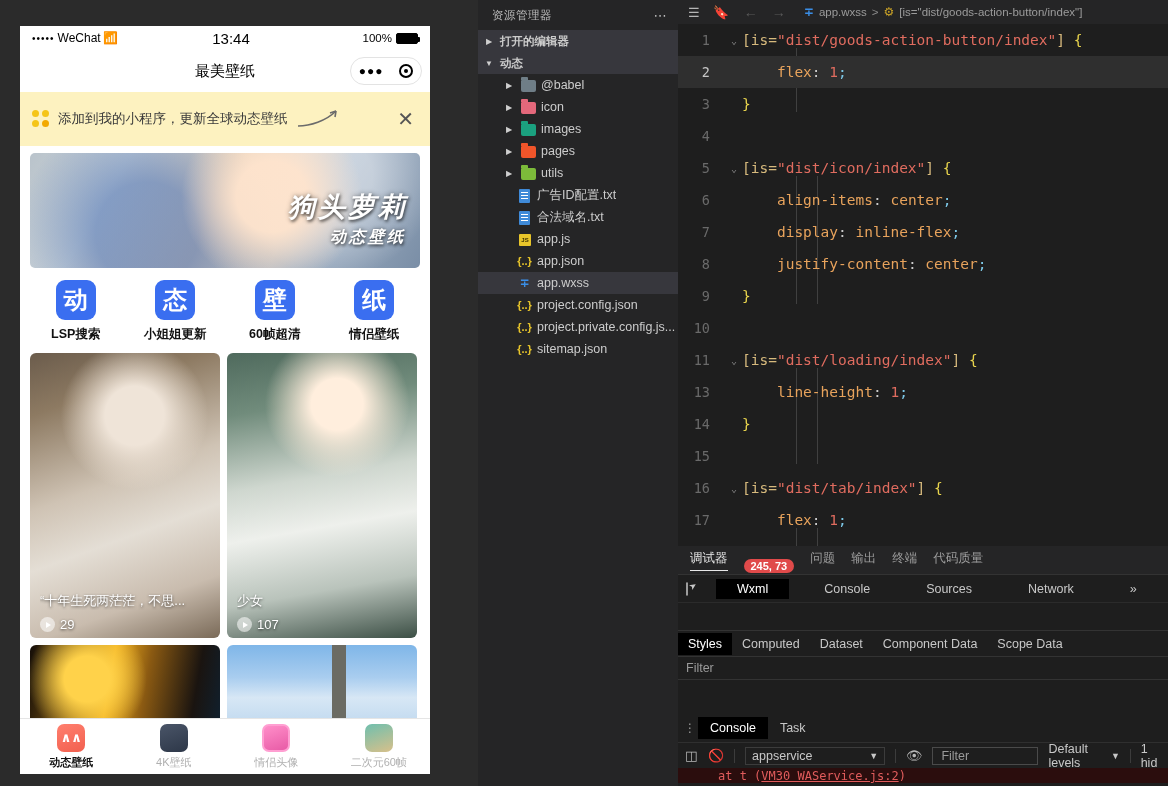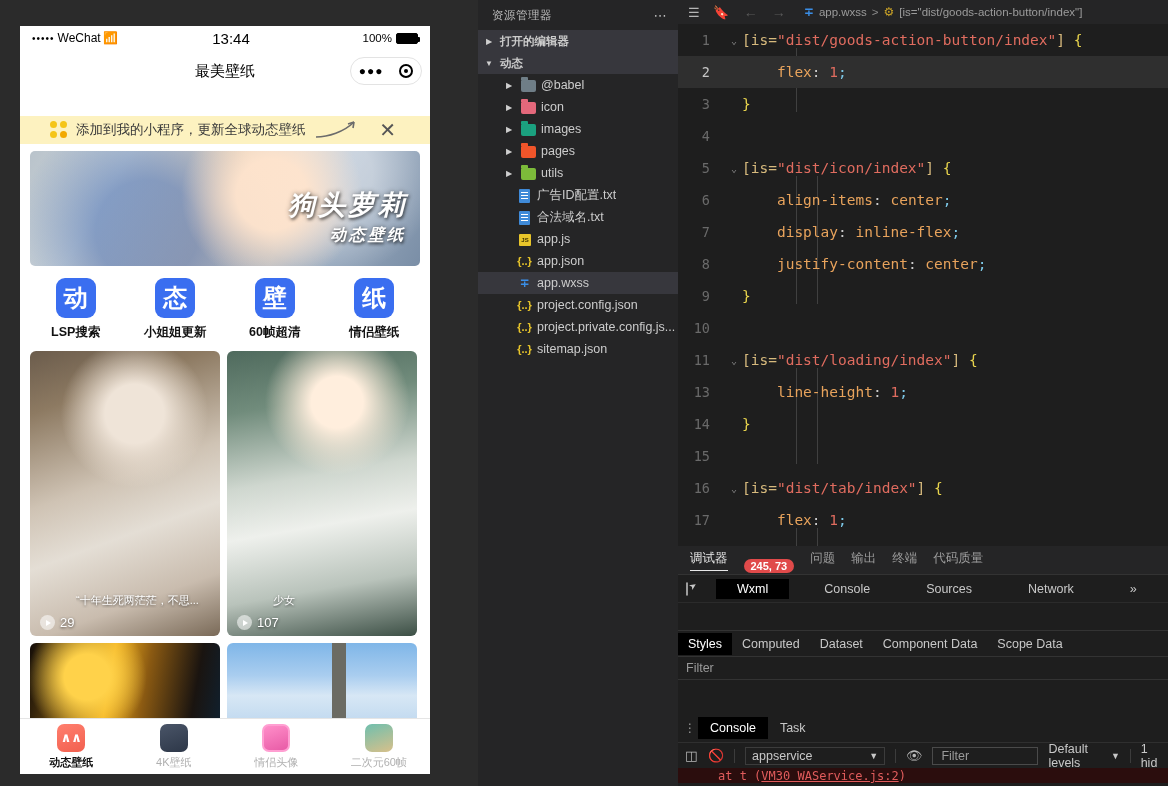--- a/index.html
+++ b/index.html
@@ -38,22 +38,22 @@
   .capsule {
     position: absolute; right: 8px; top: 50%; transform: translateY(-50%);
     width: 72px; height: 28px; border: 1px solid #e3e3e3; border-radius: 14px;
     display: flex; align-items: center; justify-content: space-around; background: #fff;
   }
   .cap-dots { font-size: 12px; letter-spacing: 1px; color: #000; line-height: 1; }
   .cap-target { width: 14px; height: 14px; border: 2px solid #000; border-radius: 50%; position: relative; }
   .cap-target:after { content:""; position:absolute; left:3px; top:3px; width:4px; height:4px; background:#000; border-radius:50%;}
 
   .promo-bar {
-    height: 28px; background: #fdf2c0; display: flex; align-items: center;
-    padding: 0 30px; gap: 8px; font-size: 13.5px; color: #3a3a3a; margin-top: 24px;
+    height: 54px; background: #fdf2c0; display: flex; align-items: center;
+    padding: 0 12px; gap: 8px; font-size: 13.5px; color: #3a3a3a;
   }
   .promo-icon { width: 18px; height: 18px; position: relative; flex: 0 0 auto; }
   .promo-icon i { position: absolute; width: 7px; height: 7px; border-radius: 50%; background: #f5c518; }
   .promo-icon i:nth-child(1){left:0;top:0;} .promo-icon i:nth-child(2){left:10px;top:0;}
   .promo-icon i:nth-child(3){left:0;top:10px;} .promo-icon i:nth-child(4){left:10px;top:10px;background:#f2a900;}
   .promo-text { white-space: nowrap; }
   .promo-arrow { flex: 1 1 auto; height: 20px; position: relative; }
   .promo-close { font-size: 20px; color: #555; line-height: 1; font-weight: 300; padding: 0 4px; }
 
   .banner {
@@ -85,22 +85,22 @@
   }
   .qn-label { font-size: 12.5px; color: #111; font-weight: 700; }
 
   .grid { display: flex; flex-wrap: wrap; gap: 7px; padding: 4px 10px 0 10px; }
   .card {
     width: 190px; height: 285px; border-radius: 6px; overflow: hidden; position: relative;
   }
   .card.short { height: 85px; }
   .card-cap {
     position: absolute; left: 10px; right: 10px; bottom: 28px; color: #fff;
-    font-size: 11px; text-shadow: 0 1px 3px rgba(0,0,0,.7);
-    white-space: nowrap; overflow: hidden; text-overflow: ellipsis; margin-left: 36px;
+    font-size: 13px; text-shadow: 0 1px 3px rgba(0,0,0,.7);
+    white-space: nowrap; overflow: hidden; text-overflow: ellipsis;
   }
   .card-play {
     position: absolute; left: 10px; bottom: 6px; display: flex; align-items: center; gap: 5px;
     color: #fff; font-size: 13px; text-shadow: 0 1px 3px rgba(0,0,0,.7);
   }
   .play-ico {
     width: 15px; height: 15px; border-radius: 50%; background: rgba(255,255,255,.55);
     display:flex; align-items:center; justify-content:center;
   }
   .play-ico:after { content:""; border-left: 5px solid #fff; border-top: 3.5px solid transparent; border-bottom: 3.5px solid transparent; margin-left:2px;}

